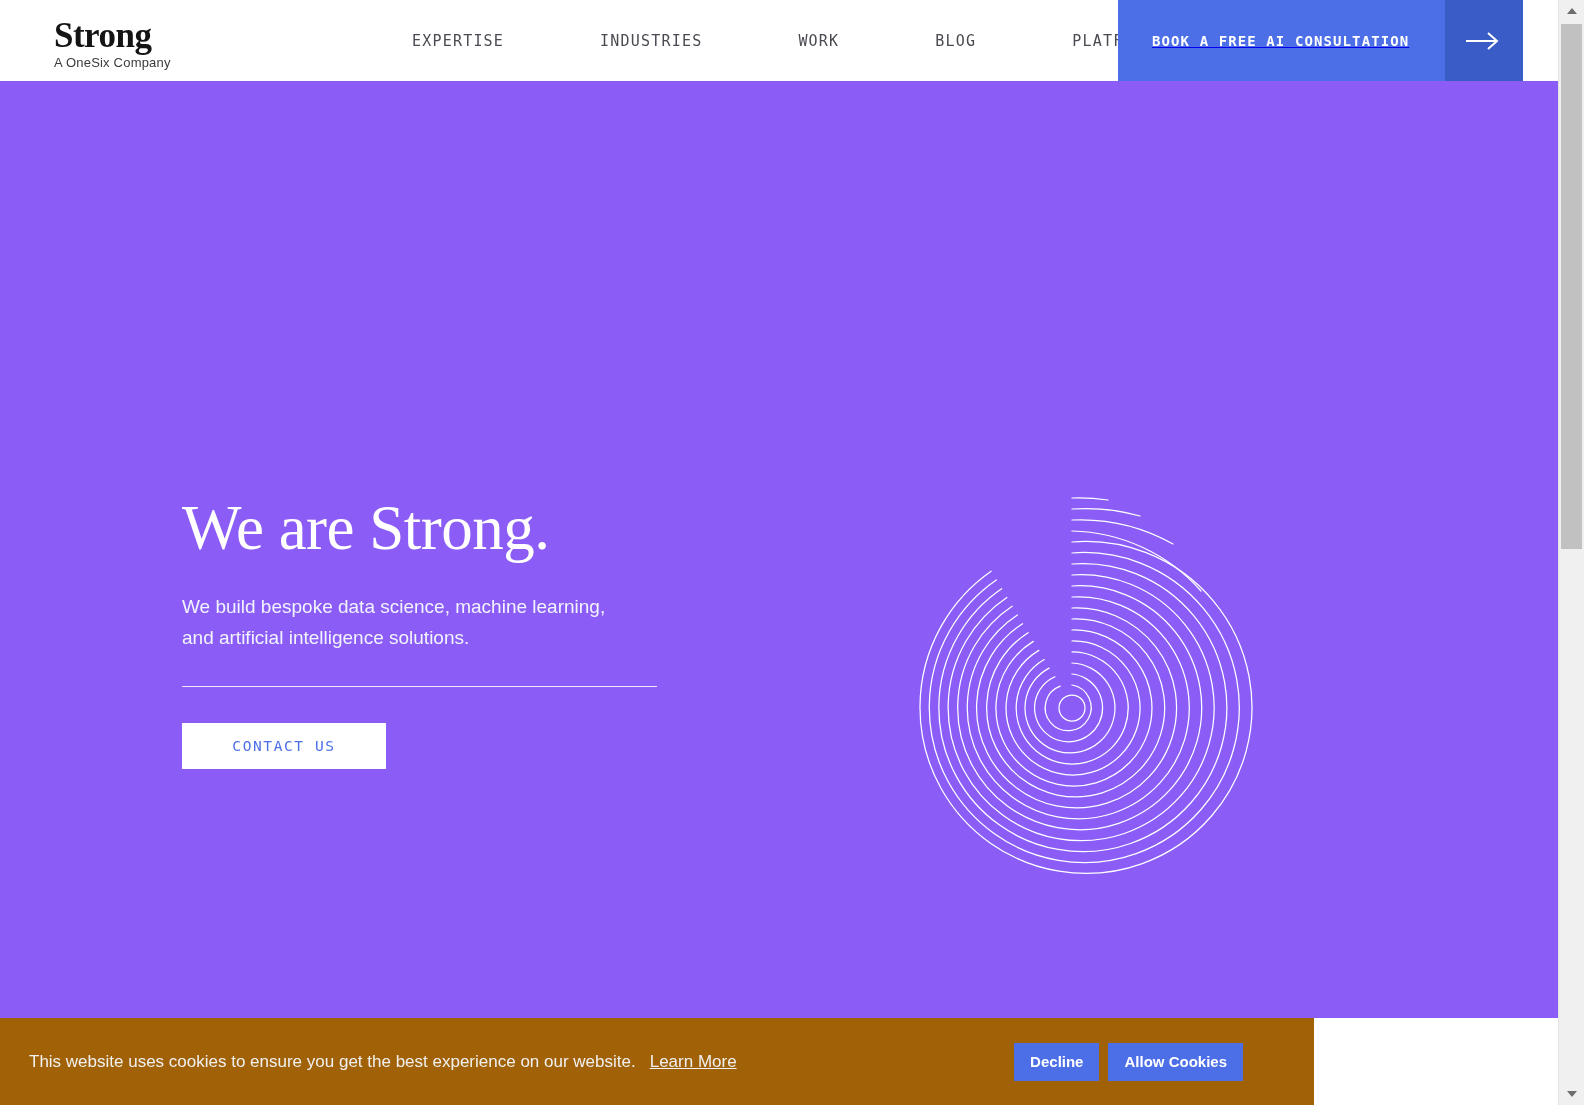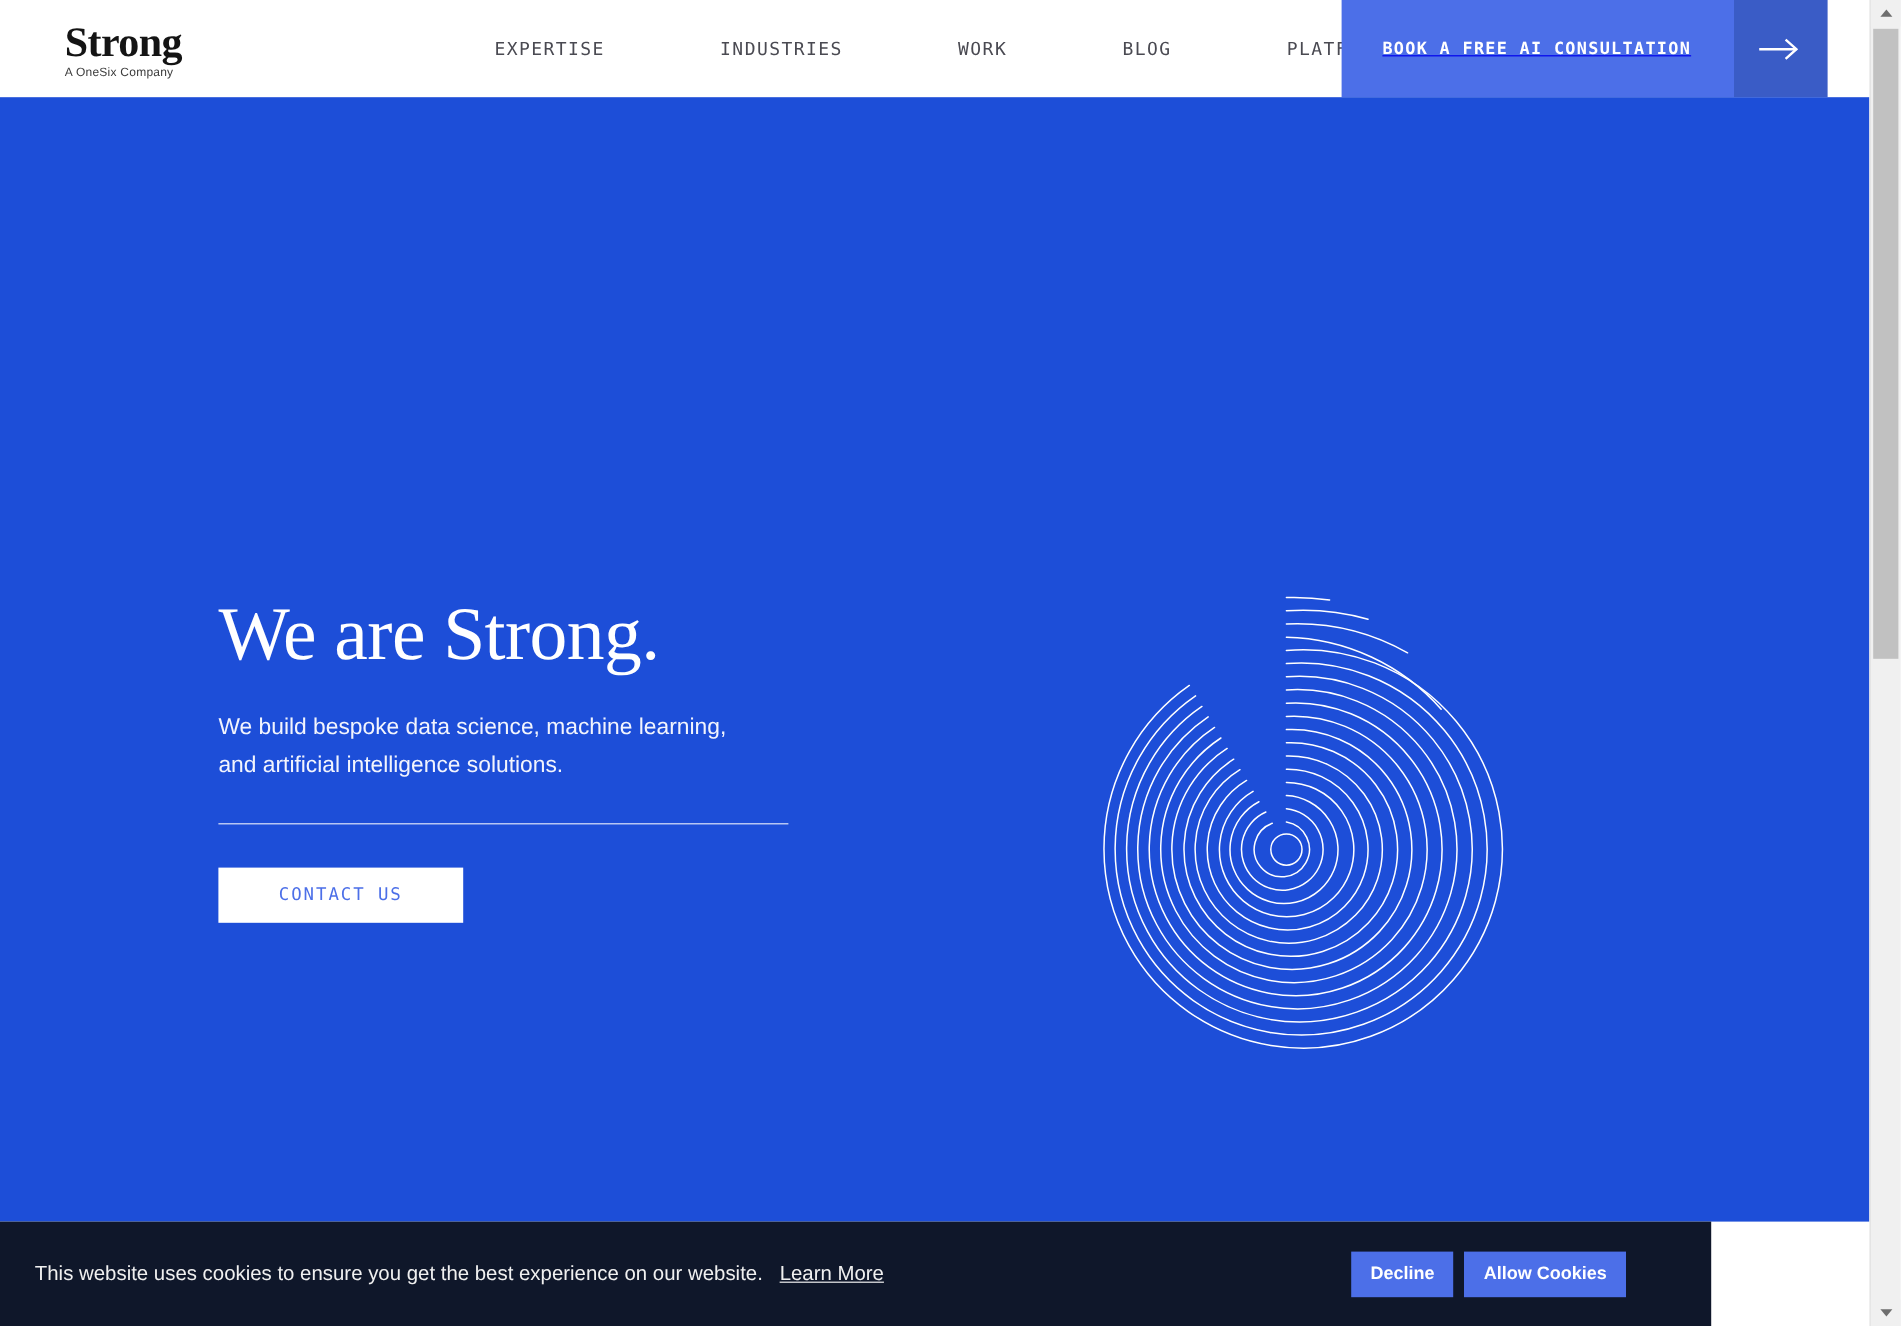--- a/index.html
+++ b/index.html
@@ -40,21 +40,21 @@
     font-family:"Liberation Serif", serif;
     font-size:35px;
     font-weight:700;
     letter-spacing:-0.5px;
     color:#141414;
     line-height:1;
   }
   #logo-tagline {
     display:block;
     font-family:"Liberation Sans", sans-serif;
-    font-size:10px;
+    font-size:13px;
     letter-spacing:0.2px;
     color:#3b3b3b;
     margin-top:2px;
   }
   #nav {
     position:absolute; left:400px; top:0;
     height:81px;
     display:flex; align-items:center;
     gap:0;
   }
@@ -89,21 +89,21 @@
     width:78px;
     background:#3a5cc6;
     display:flex; align-items:center; justify-content:center;
   }
   #cta-arrow-box svg { display:block; }
 
   
   #hero {
     position:absolute; left:0; top:81px;
     width:1558px; height:937px;
-    background:#1d4ed8;
+    background:#8b5cf6;
     overflow:hidden;
     padding-left:24px;
   }
   #hero-copy {
     position:absolute; left:182px; top:414px;
     width:700px;
   }
   #hero-title {
     font-family:"Liberation Serif", serif;
     font-size:63px;
@@ -144,22 +144,22 @@
   #spiral {
     position:absolute;
     left:960px; top:400px;
     width:290px; height:360px;
   }
   #spiral svg { display:block; overflow:visible; }
 
   
   #cookie-bar {
     position:absolute; left:0; top:1018px;
-    width:1426px; height:87px;
-    background:#0f172a;
+    width:1314px; height:87px;
+    background:#a16207;
     display:flex; align-items:center;
   }
   #cookie-text {
     position:absolute; left:29px;
     font-family:"Liberation Sans", sans-serif;
     font-size:17px;
     color:#f0f0f0;
     white-space:nowrap;
   }
   #cookie-learn {

